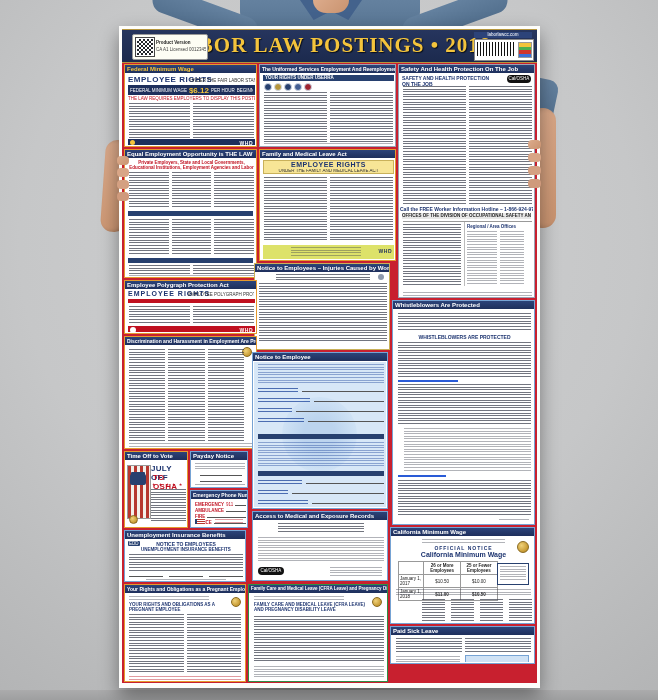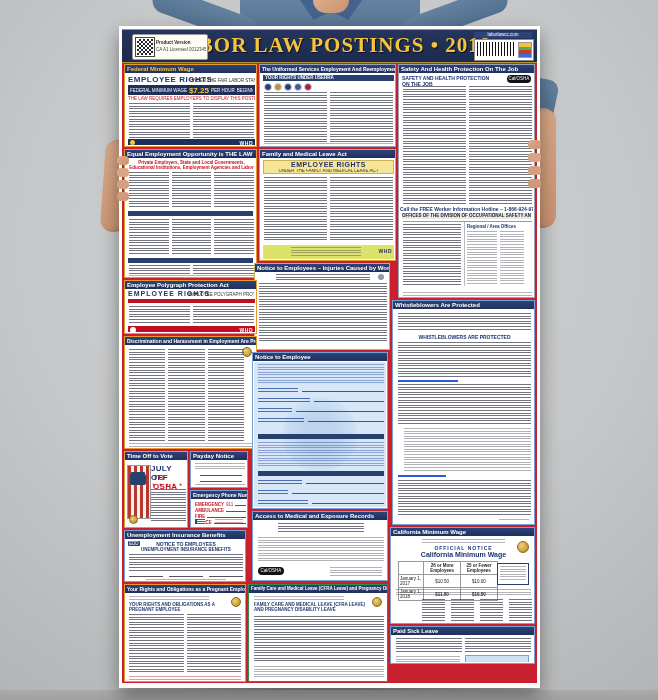--- a/index.html
+++ b/index.html
@@ -83,21 +83,21 @@
 
     <div id="content">
 
       <div class="pn b-gold" style="left:2px;top:1px;width:133px;height:83px;">
         <div class="ph" style="color:#f4c43c;">Federal Minimum Wage</div>
         <div class="pb">
           <span class="c navy" style="left:2px;top:1px;font-weight:bold;font-size:8px;letter-spacing:.5px;">EMPLOYEE RIGHTS</span>
           <span class="c microtxt" style="left:64px;top:4px;color:#333;white-space:nowrap;">UNDER THE FAIR LABOR STANDARDS ACT</span>
           <div class="c" style="left:2px;top:11px;width:127px;height:10px;background:#1e2f5c;color:#fff;display:flex;align-items:center;gap:2px;padding:0 2px;box-sizing:border-box;">
             <span class="microtxt" style="white-space:nowrap;">FEDERAL MINIMUM WAGE</span>
-            <span style="font-weight:bold;font-size:8px;color:#f4c43c;">$7.25</span>
+            <span style="font-weight:bold;font-size:8px;color:#f4c43c;">$6.12</span>
             <span class="microtxt" style="white-space:nowrap;">PER HOUR</span>
             <span class="microtxt" style="white-space:nowrap;overflow:hidden;">BEGINNING JULY 24, 2009</span>
           </div>
           <div class="c microtxt" style="left:2px;top:22px;width:127px;color:#c01020;text-align:center;white-space:nowrap;overflow:hidden;">THE LAW REQUIRES EMPLOYERS TO DISPLAY THIS POSTER WHERE EMPLOYEES CAN READILY SEE IT</div>
           <div class="cols" style="left:3px;top:29px;width:125px;height:35px;">
             <div class="tl"></div>
             <div class="tl"></div>
           </div>
           <div class="c" style="left:2px;top:65px;width:127px;height:7px;background:#1e2f5c;">
             <span class="c" style="left:2px;top:1px;width:5px;height:5px;border-radius:50%;background:#f4c43c;"></span>

